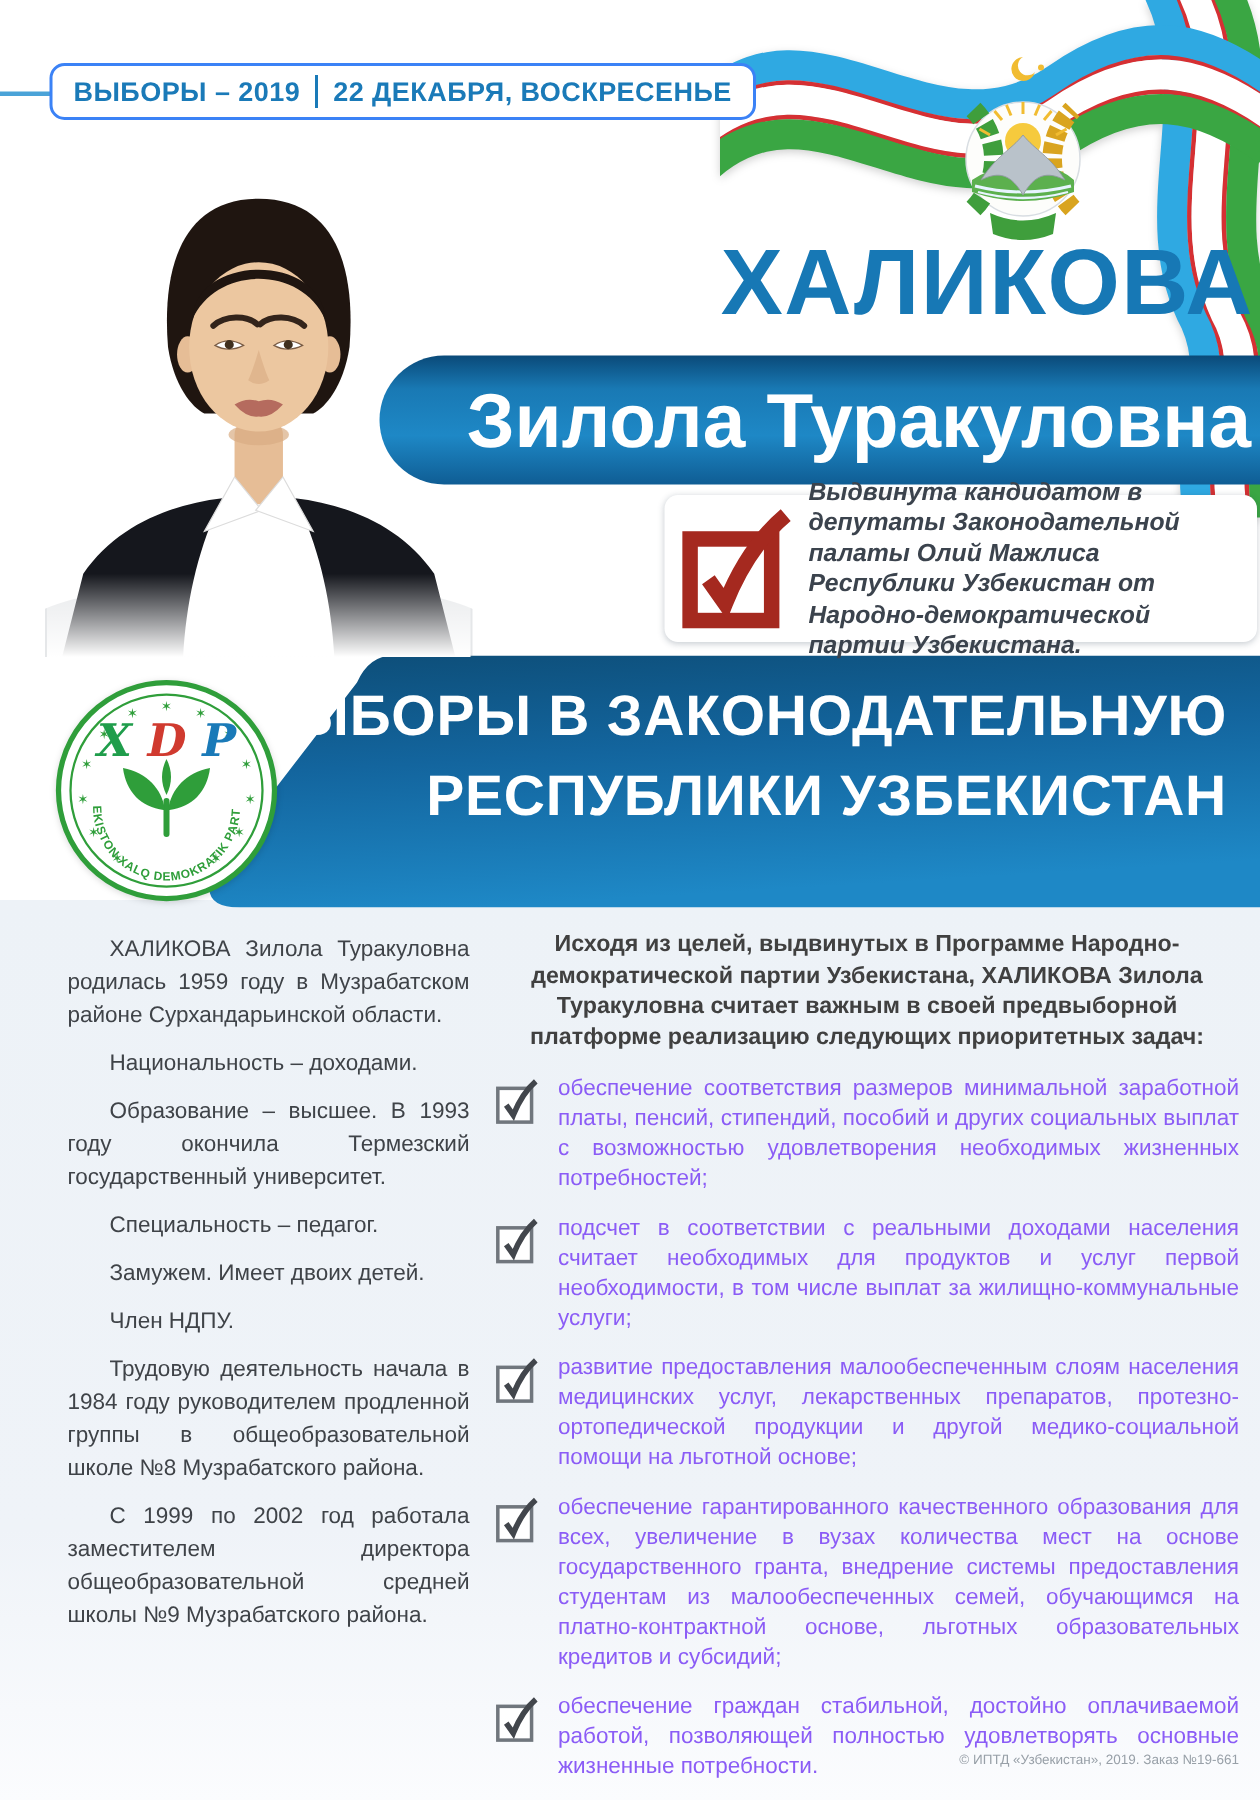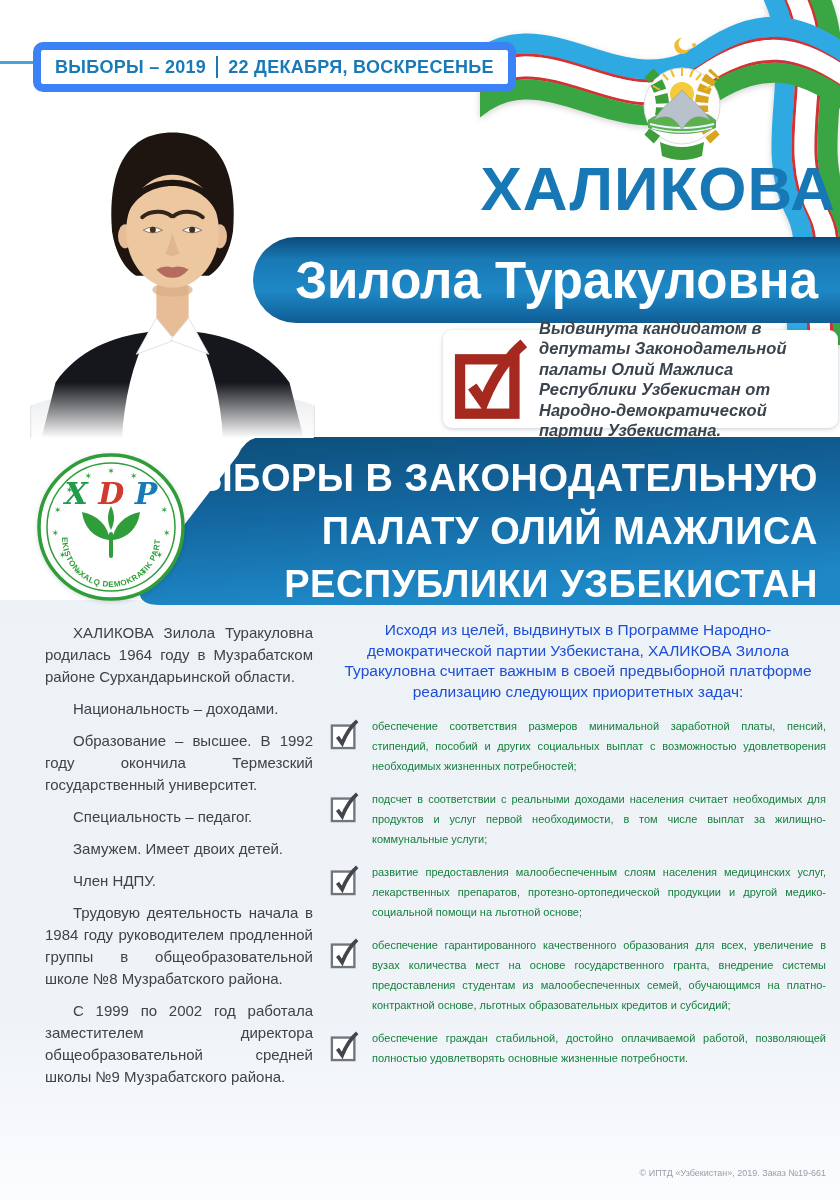--- a/index.html
+++ b/index.html
@@ -2,60 +2,60 @@
 <html><head>
 <meta charset="utf-8">
 <style>
   html,body{margin:0;padding:0;}
   .page{position:relative;width:840px;height:1200px;background:#ffffff;overflow:hidden;
         font-family:"Liberation Sans",sans-serif;}
   
   .rule{position:absolute;top:61px;left:0;width:530px;height:3px;background:#4aa3d8;z-index:1;}
   .rule-right{position:absolute;top:84px;right:0;width:24px;height:3px;background:#4aa3d8;z-index:1;}
   .badge{position:absolute;left:33px;top:42px;display:flex;align-items:center;gap:10px;
-         background:#fff;border:8px solid #3b82f6;border-radius:10px;padding:6px 14px;z-index:3;}
+         background:#fff;border:2px solid #3b82f6;border-radius:10px;padding:6px 14px;z-index:3;}
   .badge span{font-size:18px;font-weight:bold;color:#1a7ab8;letter-spacing:.3px;white-space:nowrap;}
   .badge-sep{width:2px;height:22px;background:#1a7ab8;}
   .ribbon{position:absolute;top:0;right:0;width:360px;height:345px;z-index:2;
           filter:drop-shadow(0 2px 3px rgba(0,0,0,.18));}
   .emblem{position:absolute;left:620px;top:36px;width:124px;height:130px;z-index:3;}
   
   .photo{position:absolute;left:30px;top:80px;width:285px;height:358px;z-index:6;}
   .surname{position:absolute;right:4px;top:158px;z-index:4;font-size:62px;font-weight:bold;
            color:#1778b5;letter-spacing:1px;line-height:1;}
   .nameband{position:absolute;left:253px;right:0;top:237px;height:86px;z-index:5;
             border-radius:44px 0 0 44px;
             background:linear-gradient(180deg,#0a4a79 0%,#1979b4 26%,#1e88c6 62%,#0f5d94 100%);
             display:flex;align-items:center;justify-content:flex-end;}
-  .nameband span{color:#fff;font-size:51px;font-weight:bold;padding-right:22px;line-height:1;}
+  .nameband span{color:#fff;font-size:51px;font-weight:bold;padding-right:6px;line-height:1;}
   .nomination{position:absolute;left:443px;top:330px;width:395px;height:98px;z-index:7;
               background:#fff;border-radius:9px;box-shadow:0 1px 4px rgba(40,60,80,.25);
               display:flex;align-items:center;padding:0;}
   .nm-icon{width:80px;height:90px;margin-left:8px;flex:0 0 auto;}
   .nm-text{font-size:16.5px;font-weight:bold;font-style:italic;color:#3b434d;
            line-height:20.5px;width:292px;margin-left:8px;}
   
   .banner{position:absolute;left:0;top:437px;width:840px;height:168px;z-index:4;}
   .banner-text{position:absolute;right:22px;top:452px;z-index:5;text-align:right;}
   .banner-text span{display:block;color:#fff;font-size:38px;font-weight:bold;line-height:53px;
                     letter-spacing:.5px;}
   .logo{position:absolute;left:36px;top:452px;width:150px;height:150px;z-index:6;
         filter:drop-shadow(0 1px 2px rgba(0,0,0,.15));}
   
   .content-bg{position:absolute;left:0;top:600px;width:840px;height:600px;
               background:linear-gradient(180deg,#edf2f7 0%,#eff3f8 70%,#fbfcfe 100%);z-index:0;}
   .bio{position:absolute;left:45px;top:622px;width:268px;z-index:2;}
   .bio p{margin:0 0 10px 0;font-size:15px;line-height:22px;color:#3f4348;
          text-align:justify;text-indent:28px;}
   .platform{position:absolute;left:330px;top:620px;width:496px;z-index:2;}
-  .intro{font-size:15.5px;font-weight:normal;color:#1d4ed8;line-height:20.5px;text-align:center;
+  .intro{font-size:15.5px;font-weight:bold;color:#404040;line-height:20.5px;text-align:center;
          margin:0 0 14px 0;}
   .item{display:flex;gap:12px;margin-bottom:13px;}
   .item-icon{width:30px;height:34px;flex:0 0 auto;margin-top:1px;}
-  .item-text{font-size:11px;line-height:20px;color:#15803d;text-align:justify;}
+  .item-text{font-size:15px;line-height:20px;color:#8b5cf6;text-align:justify;}
   .imprint{position:absolute;right:14px;top:1168px;font-size:9px;color:#98a0a8;z-index:3;}
 </style>
 </head>
 <body>
 
 <div class="page">
   <div class="content-bg"></div>
   <div class="rule"></div>
   <div class="rule-right"></div>
 
@@ -154,21 +154,20 @@
       <linearGradient id="bannerGrad" x1="0" y1="0" x2="0.25" y2="1">
         <stop offset="0" stop-color="#0d4d77"></stop>
         <stop offset="0.45" stop-color="#13659e"></stop>
         <stop offset="1" stop-color="#1e88c6"></stop>
       </linearGradient>
     </defs>
     <path d="M262 0 H840 V168 H160 Q130 168 144 140 L238 18 Q246 0 262 0 Z" fill="url(#bannerGrad)"></path>
   </svg>
   <div class="banner-text">
     <span>ВЫБОРЫ В ЗАКОНОДАТЕЛЬНУЮ</span>
-    <span>ПАЛАТУ ОЛИЙ МАЖЛИСА</span>
     <span>РЕСПУБЛИКИ УЗБЕКИСТАН</span>
   </div>
 
   <svg class="logo" viewBox="0 0 150 150">
     <defs>
         <path id="arcText" d="M26 86 A49 49 0 0 0 124 86"></path>
       </defs>
     <circle cx="75" cy="75" r="72" fill="#ffffff" stroke="#2f9e3a" stroke-width="3.5"></circle>
     <circle cx="75" cy="75" r="64" fill="none" stroke="#2f9e3a" stroke-width="1.5"></circle>
     <g font-size="9" text-anchor="middle" fill="#2f9e3a" font-family="DejaVu Sans, sans-serif">
@@ -194,23 +193,23 @@
     <path d="M75 104 L75 82" stroke="#2f9e3a" stroke-width="4" stroke-linecap="round"></path>
     <path d="M73 88 C58 86 48 76 46 60 C62 63 72 74 74 88 Z" fill="#2f9e3a"></path>
     <path d="M77 88 C92 86 102 76 104 60 C88 63 78 74 76 88 Z" fill="#2f9e3a"></path>
     <path d="M75 78 C71 70 71 62 75 54 C79 62 79 70 75 78 Z" fill="#2f9e3a"></path>
     <text font-size="8" font-weight="bold" fill="#2f9e3a" letter-spacing="0.5">
       <textPath href="#arcText" startOffset="50%" text-anchor="middle">O'ZBEKISTON XALQ DEMOKRATIK PARTIYASI</textPath>
     </text>
   </svg>
 
   <div class="bio">
-    <p>ХАЛИКОВА Зилола Туракуловна родилась 1964 году в Музрабатском районе Сурхандарьинской области.</p>
+    <p>ХАЛИКОВА Зилола Туракуловна родилась 1959 году в Музрабатском районе Сурхандарьинской области.</p>
     <p>Национальность – доходами.</p>
-    <p>Образование – высшее. В 1992 году окончила Термезский государственный университет.</p>
+    <p>Образование – высшее. В 1993 году окончила Термезский государственный университет.</p>
     <p>Специальность – педагог.</p>
     <p>Замужем. Имеет двоих детей.</p>
     <p>Член НДПУ.</p>
     <p>Трудовую деятельность начала в 1984 году руководителем продленной группы в общеобразовательной школе №8 Музрабатского района.</p>
     <p>С 1999 по 2002 год работала заместителем директора общеобразовательной средней школы №9 Музрабатского района.</p>
   </div>
 
   <div class="platform">
     <p class="intro">Исходя из целей, выдвинутых в Программе Народно-демократической партии Узбекистана, ХАЛИКОВА Зилола Туракуловна считает важным в своей предвыборной платформе реализацию следующих приоритетных задач:</p>
 

